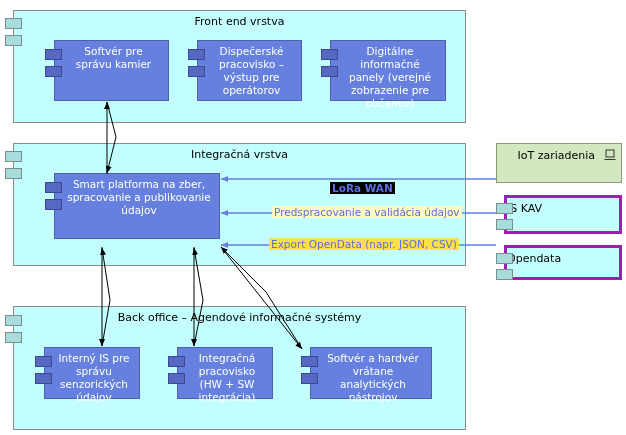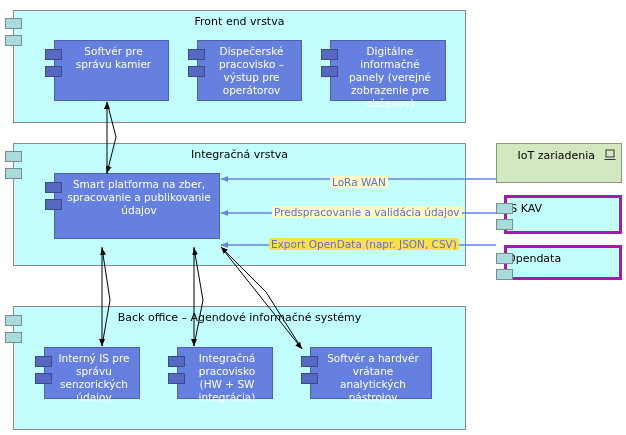--- a/index.html
+++ b/index.html
@@ -121,15 +121,15 @@
   <path d="M194,346 L203,300 L194,248" stroke="#000" stroke-width="1" fill="none" marker-end="url(#ab)"></path>
 
   <path d="M221,247 L302,349" stroke="#000" stroke-width="1" fill="none" marker-end="url(#ab)"></path>
   <path d="M302,349 L266,292 L221,247" stroke="#000" stroke-width="1" fill="none" marker-end="url(#ab)"></path>
 
   <line x1="496" y1="179" x2="221" y2="179" stroke="#6680e0" stroke-width="1.5" marker-end="url(#ab2)"></line>
   <line x1="496" y1="213" x2="221" y2="213" stroke="#6680e0" stroke-width="1.5" marker-end="url(#ab2)"></line>
   <line x1="496" y1="245" x2="221" y2="245" stroke="#6680e0" stroke-width="1.5" marker-end="url(#ab2)"></line>
 </svg>
 
-<div class="lbl" style="left:330px;top:176px;background:#fef9c3;padding:0 2px;">LoRa WAN</div>
+<div class="lbl" style="left:330px;top:182px;background:#000000;padding:0 2px;font-weight:bold;">LoRa WAN</div>
 <div class="lbl" style="left:272px;top:206px;background:#fef9c3;padding:0 2px;">Predspracovanie a validácia údajov</div>
 <div class="lbl" style="left:269px;top:238px;background:#fde047;padding:0 2px;">Export OpenData (napr. JSON, CSV)</div>
 
 </body></html>

